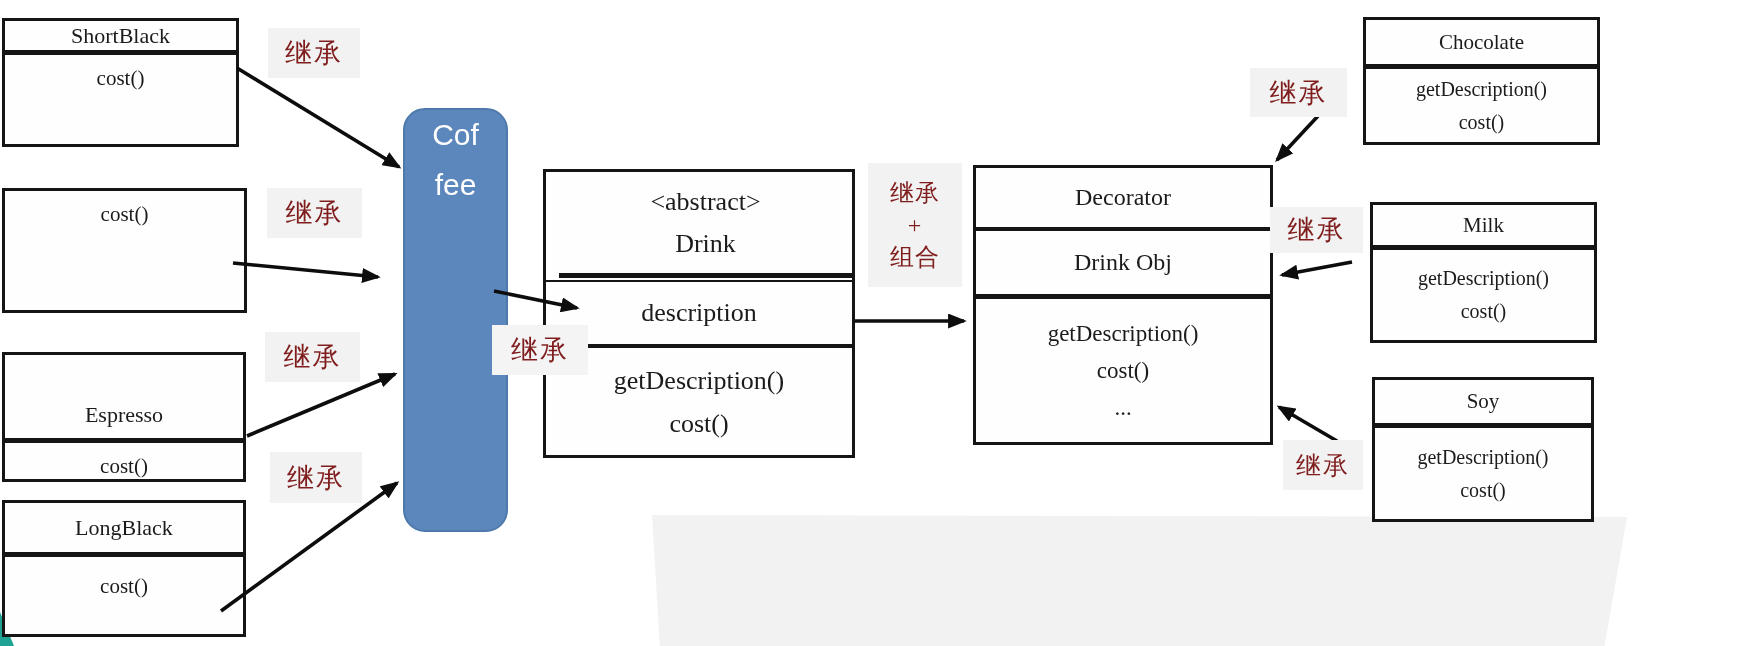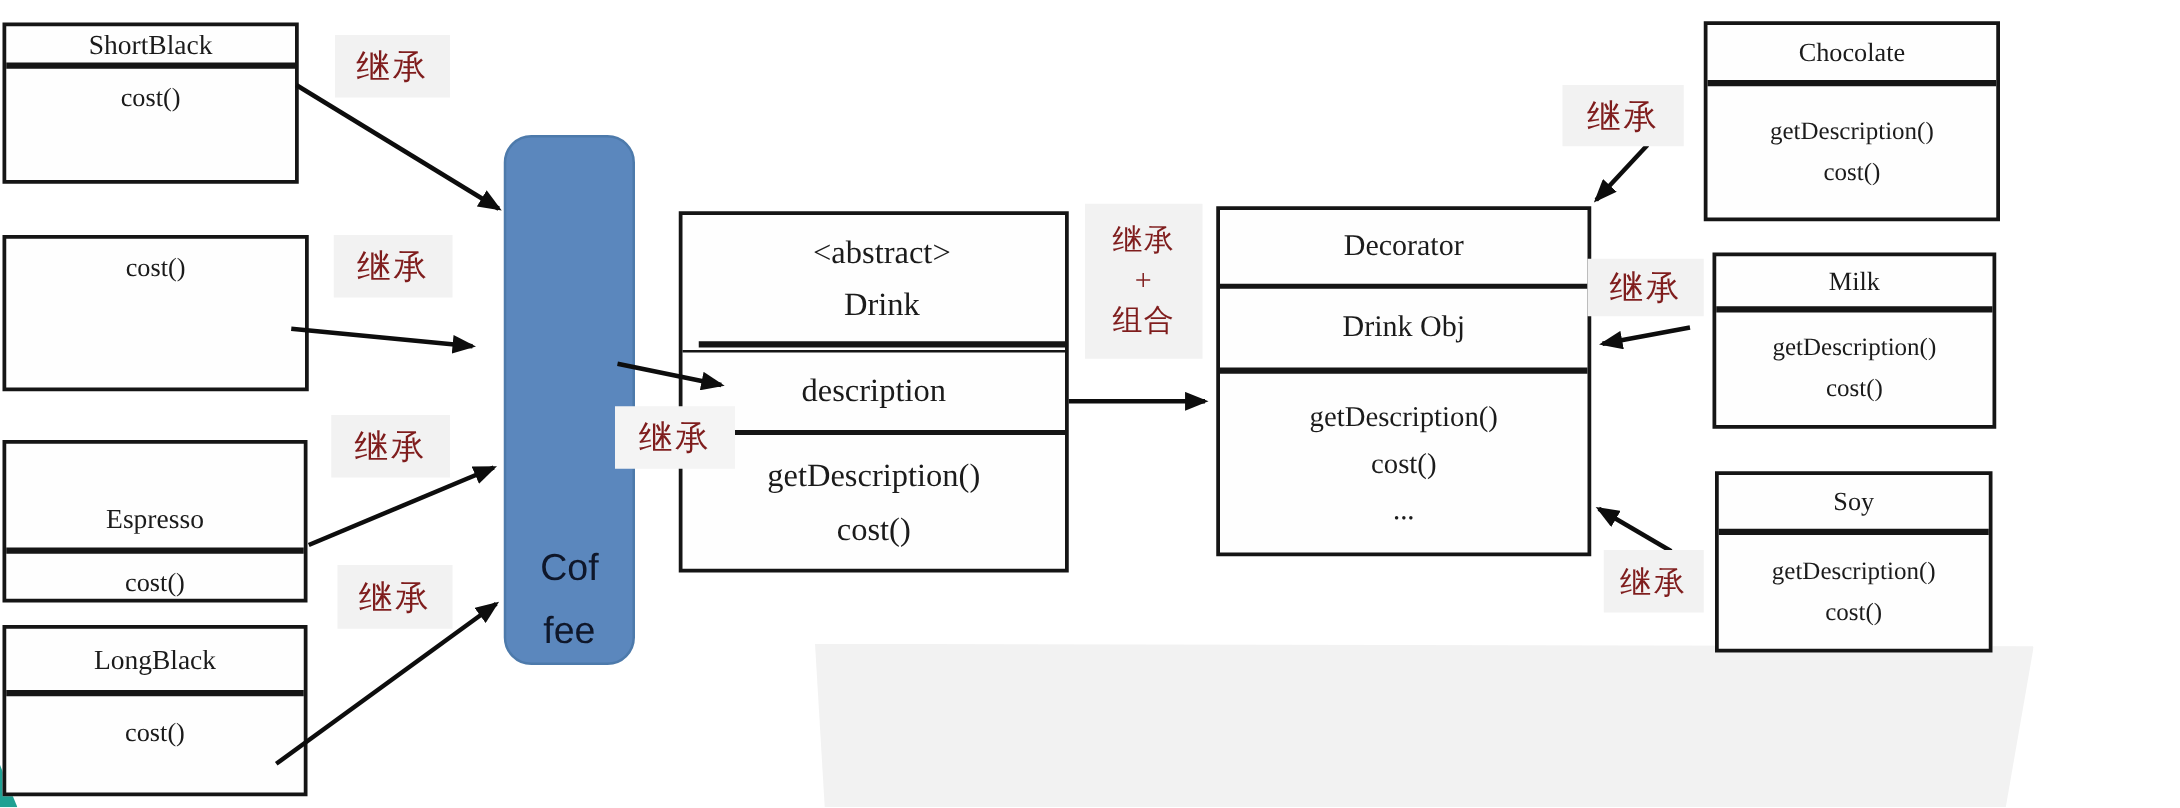--- a/index.html
+++ b/index.html
@@ -22,22 +22,22 @@
   .drink-desc{flex:none;border-top:2px solid #151515;margin-top:2px;font-size:26px;}
   .drink-methods{flex:1;border-top:4px solid #151515;flex-direction:column;font-size:26px;line-height:43px;}
   
   .deco-row1{flex:none;border-bottom:4px solid #151515;font-size:24px;}
   .deco-row2{flex:none;font-size:24px;}
   .deco-methods{flex:1;border-top:5px solid #151515;flex-direction:column;font-size:23px;line-height:37px;}
   
   #coffee-node{
     position:absolute;left:403px;top:108px;width:105px;height:424px;box-sizing:border-box;
     background:#5b87bd;border:2px solid #4d7aab;border-radius:22px;
-    display:flex;flex-direction:column;align-items:center;justify-content:flex-end;
-    font-family:"Liberation Sans", sans-serif;font-size:30px;line-height:50px;color:#0f172a;
+    display:flex;flex-direction:column;align-items:center;justify-content:flex-start;
+    font-family:"Liberation Sans", sans-serif;font-size:30px;line-height:50px;color:#ffffff;
   }
   
   .glabel{
     position:absolute;background:#f2f2f2;display:flex;align-items:center;justify-content:center;
     font-size:27px;letter-spacing:2px;color:#7f1d1d;
   }
   .glabel-multi{flex-direction:column;font-size:24px;line-height:32px;letter-spacing:1px;}
   
   #gray-band{
     position:absolute;left:652px;top:515px;width:975px;height:131px;background:#f2f2f2;
@@ -99,21 +99,21 @@
   <div class="ubox" style="left:973px;top:165px;width:300px;height:280px;">
     <div class="urow deco-row1" style="height:63px;">Decorator</div>
     <div class="urow deco-row2" style="height:63px;">Drink Obj</div>
     <div class="urow deco-methods">
       <span>getDescription()</span>
       <span>cost()</span>
       <span>...</span>
     </div>
   </div>
 
-  <div class="ubox" style="left:1363px;top:17px;width:237px;height:160px;">
+  <div class="ubox" style="left:1363px;top:17px;width:237px;height:128px;">
     <div class="urow uhead right-title" style="height:49px;">Chocolate</div>
     <div class="urow ubody-center right-method">
       <span><span>getDescription()</span><br><span>cost()</span></span>
     </div>
   </div>
 
   <div class="ubox" style="left:1370px;top:202px;width:227px;height:141px;">
     <div class="urow uhead right-title" style="height:45px;">Milk</div>
     <div class="urow ubody-center right-method">
       <span><span>getDescription()</span><br><span>cost()</span></span>

